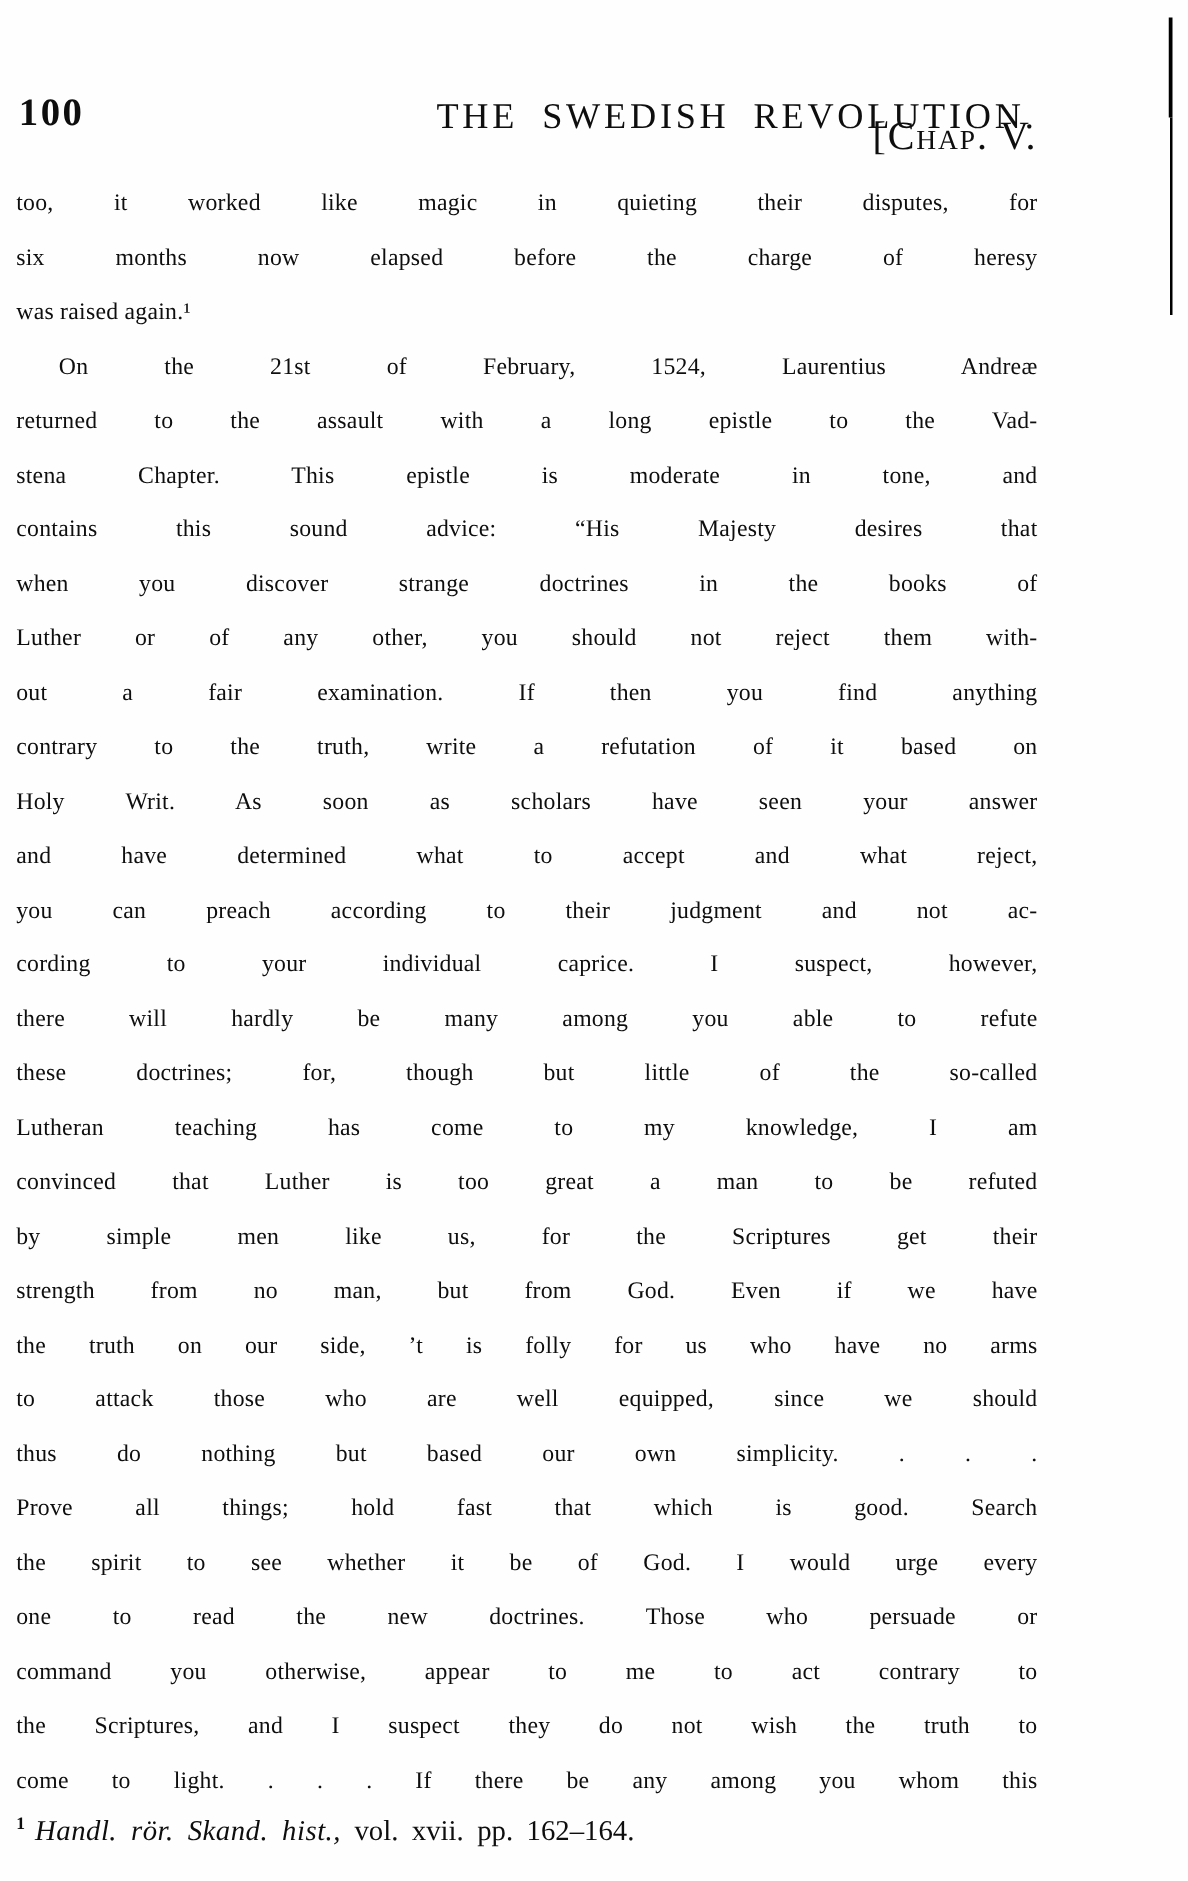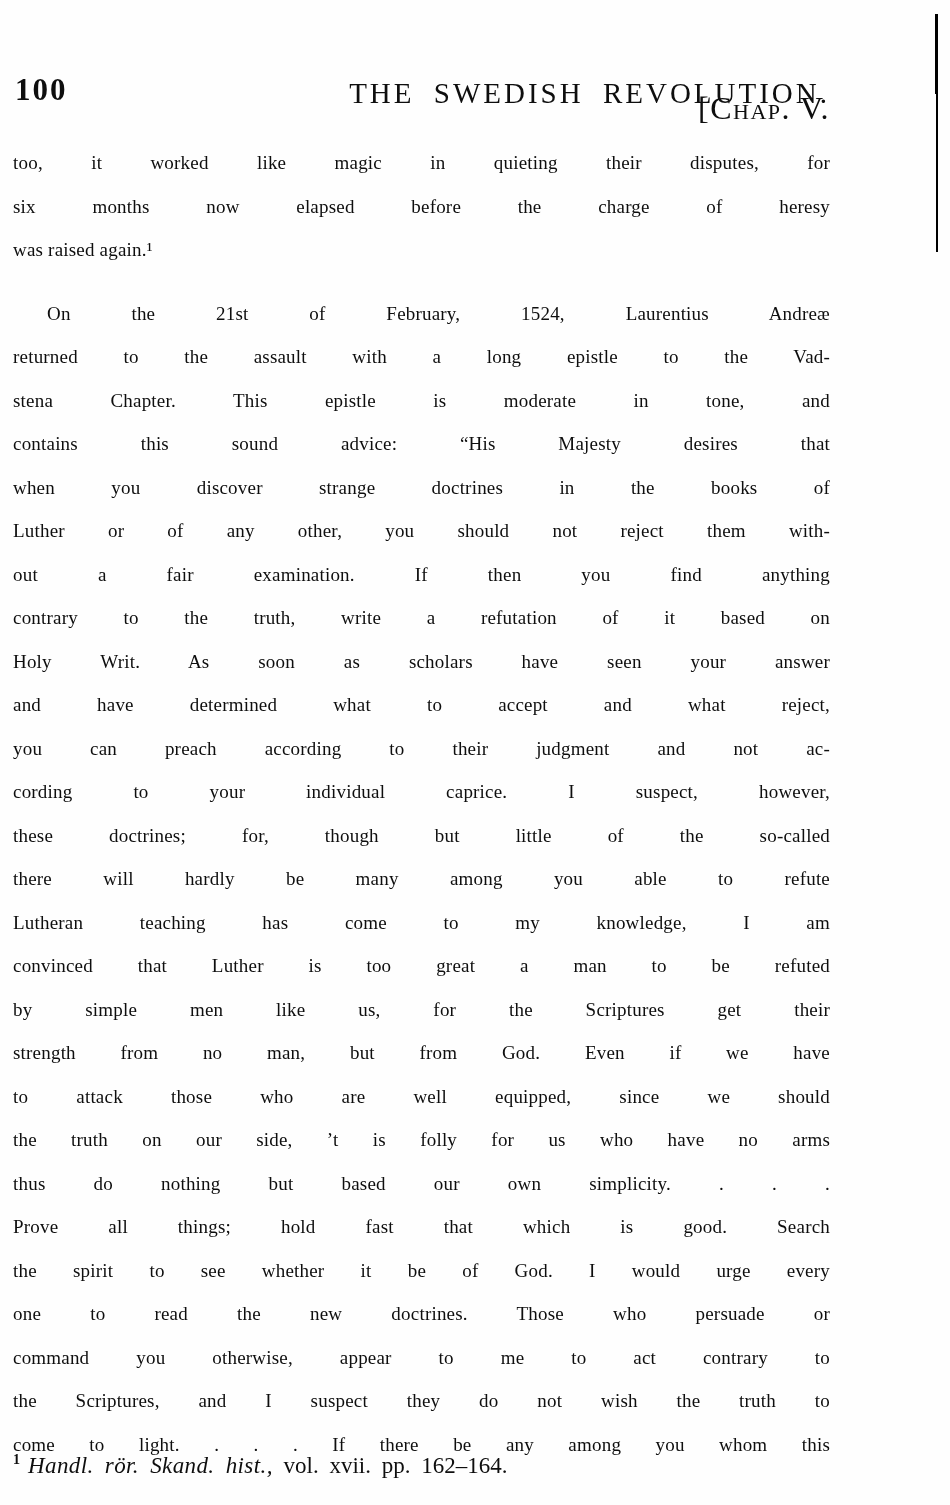--- a/index.html
+++ b/index.html
@@ -47,21 +47,21 @@
   }
   .line {
     box-sizing: border-box;
     height: 43.5px; line-height: 43.5px;
     font-size: 19px;
     text-align: justify; text-align-last: justify;
     overflow: hidden;
     letter-spacing: 0.2px;
   }
   .line.flush { text-align-last: left; }
-  .line.indent { padding-left: 34px; margin-top: 20px; }
+  .line.indent { padding-left: 34px; }
   
   .footnote {
     position: absolute; left: 13px; top: 1452px; width: 817px;
     text-align: left;
     font-size: 23px; word-spacing: 5px;
   }
   .footnote sup {
     font-size: 14px; vertical-align: super; margin-right: 8px; font-weight: bold;
   }
   .footnote .src { font-style: italic; letter-spacing: 0.4px; }
@@ -90,28 +90,28 @@
       <div class="line">stena Chapter.  This epistle is moderate in tone, and</div>
       <div class="line">contains this sound advice: “His Majesty desires that</div>
       <div class="line">when you discover strange doctrines in the books of</div>
       <div class="line">Luther or of any other, you should not reject them with-</div>
       <div class="line">out a fair examination.  If then you find anything</div>
       <div class="line">contrary to the truth, write a refutation of it based on</div>
       <div class="line">Holy Writ.  As soon as scholars have seen your answer</div>
       <div class="line">and have determined what to accept and what reject,</div>
       <div class="line">you can preach according to their judgment and not ac-</div>
       <div class="line">cording to your individual caprice.  I suspect, however,</div>
+      <div class="line">there will hardly be many among you able to refute</div>
       <div class="line">these doctrines; for, though but little of the so-called</div>
-      <div class="line">there will hardly be many among you able to refute</div>
       <div class="line">Lutheran teaching has come to my knowledge, I am</div>
       <div class="line">convinced that Luther is too great a man to be refuted</div>
       <div class="line">by simple men like us, for the Scriptures get their</div>
       <div class="line">strength from no man, but from God.  Even if we have</div>
+      <div class="line">the truth on our side, ’t is folly for us who have no arms</div>
       <div class="line">to attack those who are well equipped, since we should</div>
-      <div class="line">the truth on our side, ’t is folly for us who have no arms</div>
       <div class="line">thus do nothing but based our own simplicity. . . .</div>
       <div class="line">Prove all things; hold fast that which is good.  Search</div>
       <div class="line">the spirit to see whether it be of God.  I would urge every</div>
       <div class="line">one to read the new doctrines.  Those who persuade or</div>
       <div class="line">command you otherwise, appear to me to act contrary to</div>
       <div class="line">the Scriptures, and I suspect they do not wish the truth to</div>
       <div class="line">come to light. . . . If there be any among you whom this</div>
     </main>
 
   <footer class="footnote">

